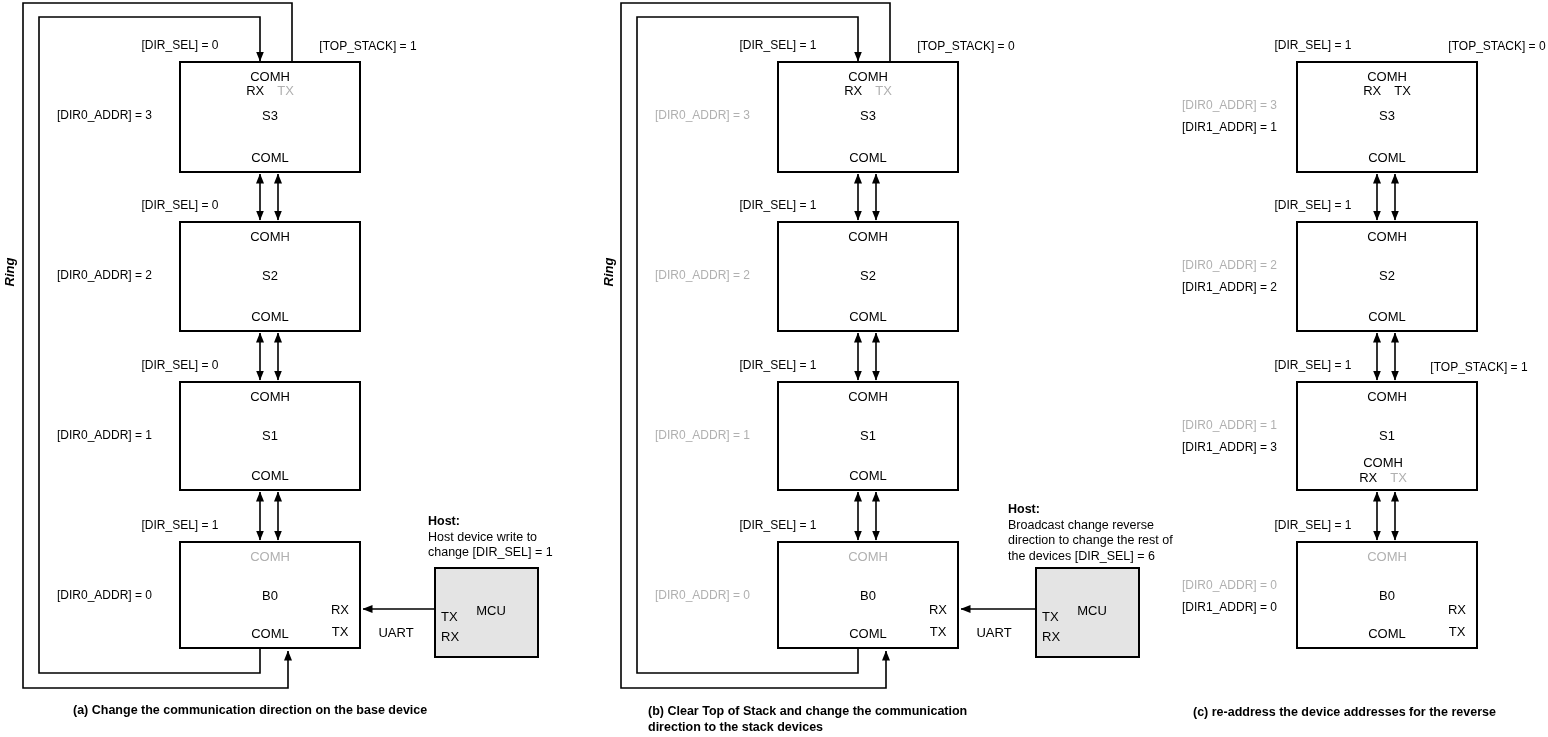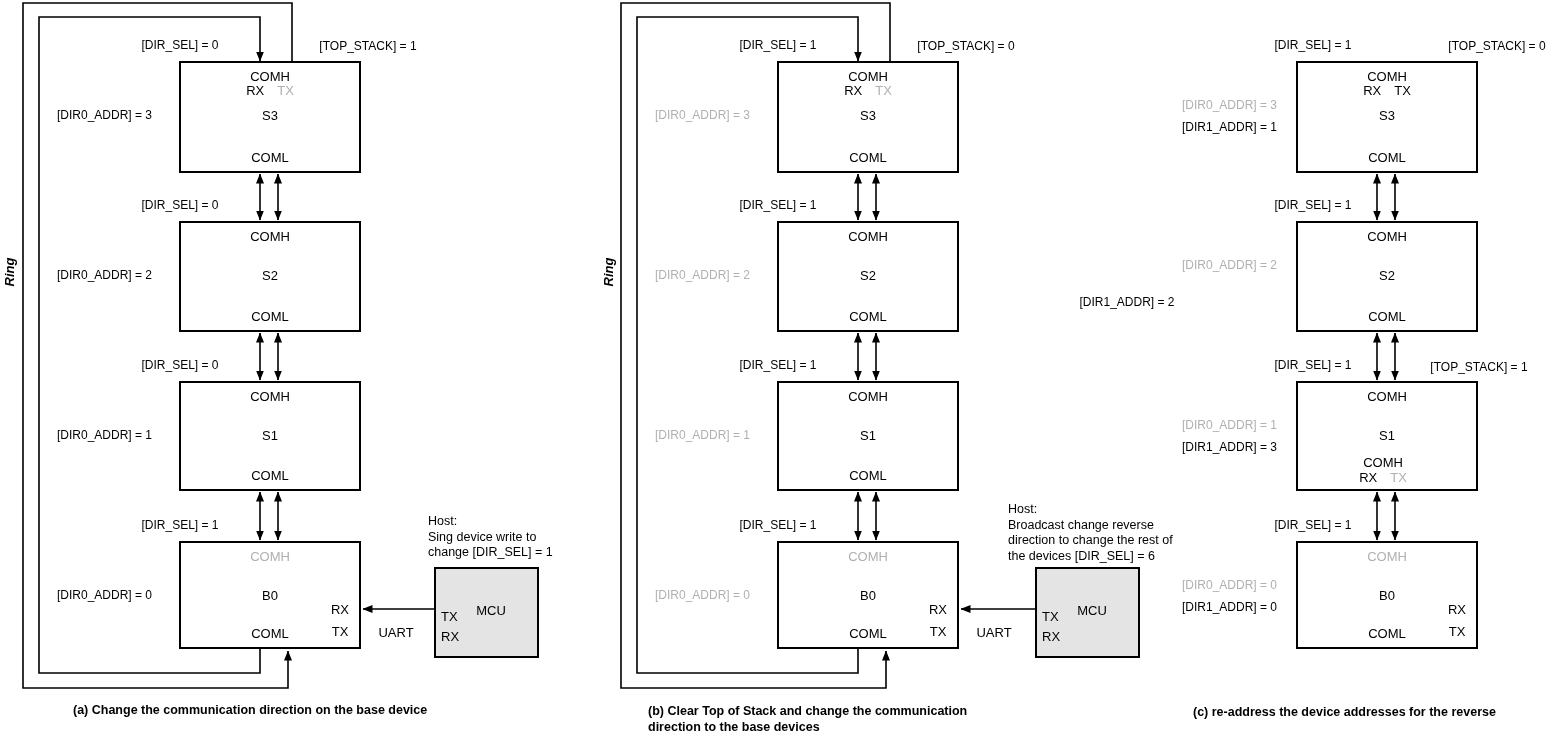--- a/index.html
+++ b/index.html
@@ -8,21 +8,21 @@
   #svg-root{position:absolute;left:0;top:0;}
   .lbl{position:absolute;white-space:nowrap;font-size:13px;line-height:16px;}
   .c{transform:translate(-50%,-50%);}
   .r{text-align:right;}
   .dirlabel{font-size:12px;}
   .dim{color:#b0b0b0;}
   .ringlbl{font-weight:bold;font-style:italic;font-size:13px;
            transform:translate(-50%,-50%) rotate(-90deg);}
   .caption{font-size:12.5px;font-weight:bold;line-height:16px;margin-left:8px;}
   .host{font-size:12.5px;line-height:15.5px;}
-  .host .host-title{font-weight:normal;}
+  .host .host-title{font-weight:bold;}
   .rxtx{display:flex;gap:13px;}
 </style>
 </head>
 <body>
 
 <div id="stage">
   <svg id="svg-root" width="1548" height="737" viewBox="0 0 1548 737">
       <defs>
         <marker id="ah" viewBox="0 0 10 8" refX="9.5" refY="4" markerWidth="10" markerHeight="8" markerUnits="userSpaceOnUse" orient="auto-start-reverse">
           <path d="M0,0 L10,4 L0,8 z" fill="#000000"></path>
@@ -67,21 +67,21 @@
       <line x1="1395" y1="492" x2="1395" y2="540" stroke="#000000" stroke-width="1.6" marker-start="url(#ah)" marker-end="url(#ah)"></line>
       <rect x="1297" y="542" width="180" height="106" fill="#ffffff" stroke="#000000" stroke-width="2"></rect>
     </svg>
 <div class="lbl ringlbl c" style="left: 10px; top: 272px;">Ring</div>
     <div class="lbl c" style="left: 491px; top: 611px;">MCU</div>
     <div class="lbl " style="left: 441px; top: 609px;">TX</div>
     <div class="lbl " style="left: 441px; top: 629px;">RX</div>
     <div class="lbl c" style="left: 396px; top: 633px;">UART</div>
     <div class="lbl host" style="left: 428px; top: 514px;">
       <div class="host-title">Host:</div>
-      <div>Sing device write to</div>
+      <div>Host device write to</div>
       <div>change [DIR_SEL] = 1</div>
     </div>
     <div class="lbl dirlabel c" style="left: 180px; top: 45px;">[DIR_SEL] = 0</div>
     <div class="lbl dirlabel c" style="left: 368px; top: 46px;">[TOP_STACK] = 1</div>
     <div class="lbl dirlabel r" style="left: -148px; width: 300px; top: 107px;">[DIR0_ADDR] = 3</div>
     <div class="lbl c" style="left: 270px; top: 77px;">COMH</div>
     <div class="lbl rxtx c" style="left: 270px; top: 91px;">
       <span>RX</span>
       <span class="dim">TX</span>
     </div>
@@ -140,36 +140,36 @@
     <div class="lbl c" style="left: 868px; top: 476px;">COML</div>
     <div class="lbl dirlabel c" style="left: 778px; top: 525px;">[DIR_SEL] = 1</div>
     <div class="lbl dirlabel dim r" style="left: 450px; width: 300px; top: 587px;">[DIR0_ADDR] = 0</div>
     <div class="lbl dim c" style="left: 868px; top: 557px;">COMH</div>
     <div class="lbl c" style="left: 868px; top: 596px;">B0</div>
     <div class="lbl c" style="left: 868px; top: 634px;">COML</div>
     <div class="lbl c" style="left: 938px; top: 610px;">RX</div>
     <div class="lbl c" style="left: 938px; top: 632px;">TX</div>
     <div class="lbl caption" style="left: 640px; top: 703px;">
       <div>(b) Clear Top of Stack and change the communication</div>
-      <div>direction to the base devices</div>
+      <div>direction to the stack devices</div>
     </div>
     <div class="lbl dirlabel c" style="left: 1313px; top: 45px;">[DIR_SEL] = 1</div>
     <div class="lbl dirlabel c" style="left: 1497px; top: 46px;">[TOP_STACK] = 0</div>
     <div class="lbl dirlabel dim r" style="left: 977px; width: 300px; top: 97px;">[DIR0_ADDR] = 3</div>
     <div class="lbl dirlabel r" style="left: 977px; width: 300px; top: 119px;">[DIR1_ADDR] = 1</div>
     <div class="lbl c" style="left: 1387px; top: 77px;">COMH</div>
     <div class="lbl rxtx c" style="left: 1387px; top: 91px;">
       <span>RX</span>
       <span>TX</span>
     </div>
     <div class="lbl c" style="left: 1387px; top: 116px;">S3</div>
     <div class="lbl c" style="left: 1387px; top: 158px;">COML</div>
     <div class="lbl dirlabel c" style="left: 1313px; top: 205px;">[DIR_SEL] = 1</div>
     <div class="lbl dirlabel dim r" style="left: 977px; width: 300px; top: 257px;">[DIR0_ADDR] = 2</div>
-    <div class="lbl dirlabel r" style="left: 977px; width: 300px; top: 294px; text-align: center;">[DIR1_ADDR] = 2</div>
+    <div class="lbl dirlabel r" style="left: 977px; width: 300px; top: 279px;">[DIR1_ADDR] = 2</div>
     <div class="lbl c" style="left: 1387px; top: 237px;">COMH</div>
     <div class="lbl c" style="left: 1387px; top: 276px;">S2</div>
     <div class="lbl c" style="left: 1387px; top: 317px;">COML</div>
     <div class="lbl dirlabel c" style="left: 1313px; top: 365px;">[DIR_SEL] = 1</div>
     <div class="lbl dirlabel c" style="left: 1479px; top: 367px;">[TOP_STACK] = 1</div>
     <div class="lbl dirlabel dim r" style="left: 977px; width: 300px; top: 417px;">[DIR0_ADDR] = 1</div>
     <div class="lbl dirlabel r" style="left: 977px; width: 300px; top: 439px;">[DIR1_ADDR] = 3</div>
     <div class="lbl c" style="left: 1387px; top: 397px;">COMH</div>
     <div class="lbl c" style="left: 1387px; top: 436px;">S1</div>
     <div class="lbl c" style="left: 1383px; top: 463px;">COMH</div>

